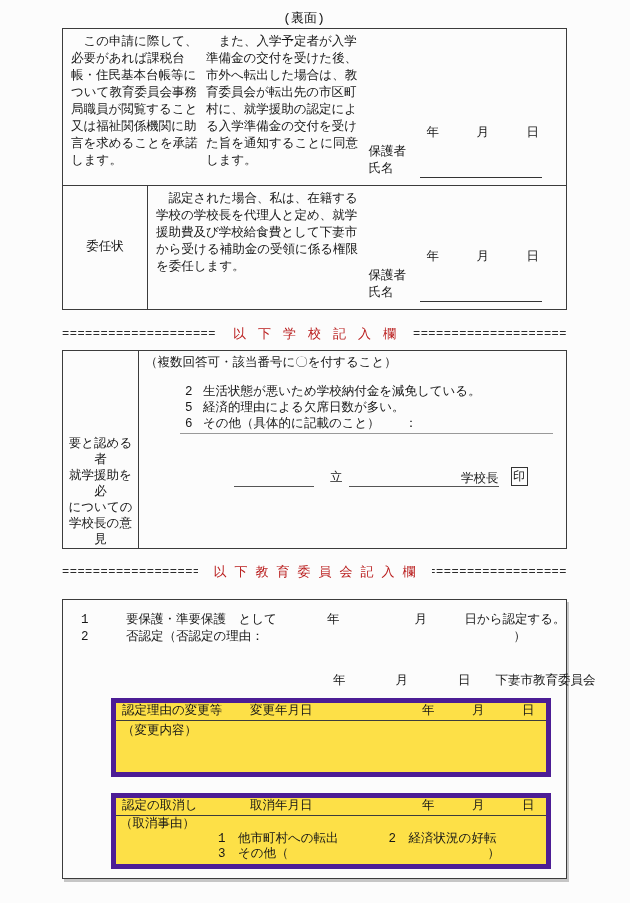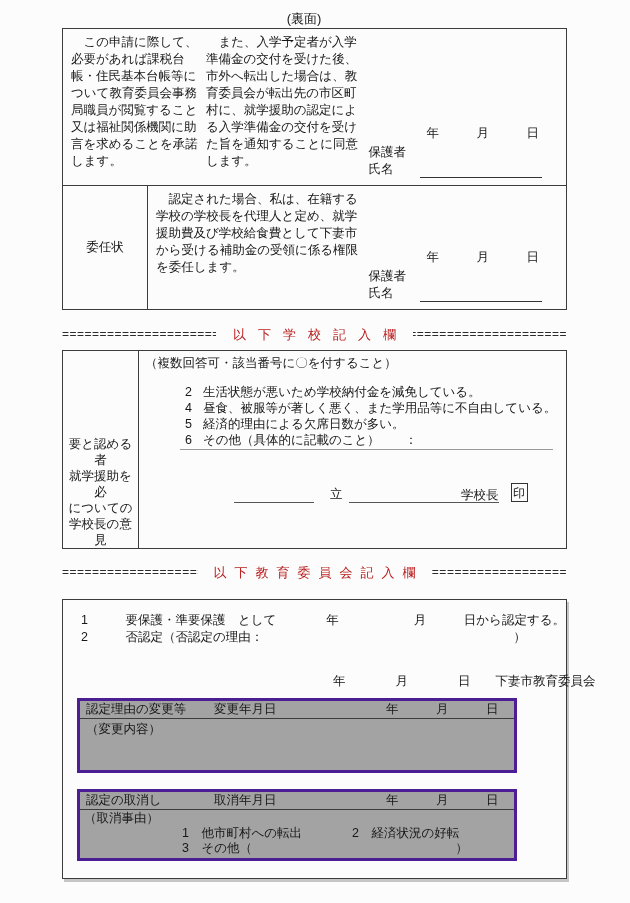--- a/index.html
+++ b/index.html
@@ -1,20 +1,20 @@
 <!DOCTYPE html>
 <html><head>
 <meta charset="utf-8">
 <style>
   * { margin:0; padding:0; box-sizing:border-box; }
   html,body { background:#fcfcfc; }
   .page {
     position:relative; width:608px; height:903px; overflow:hidden;
     background:#fcfcfc; color:#171717;
-    font-family:Liberation Sans, sans-serif;
+    font-family:Liberation Mono, monospace;
     font-size:12.5px; line-height:17px;border-radius:10px;
   }
   .page-title { padding-top:10px; text-align:center; font-size:13px; height:28px; }
 
   
   .tableA { margin-left:62px; width:505px; border:1px solid #3c3c3c; }
   .rowA { display:flex; }
   .rowA1 { height:156px; }
   .rowA2 { height:124px; border-top:1px solid #3c3c3c; }
   .lblA {
@@ -59,21 +59,21 @@
 
   
   .boardBox {
     margin-left:62px; margin-top:19px; width:505px; height:280px;
     border:1px solid #3c3c3c; box-shadow:2px 3px 0 #c6c6c6; padding-top:12px;
   }
   .b-line1 { padding-left:18px; white-space:pre; }
   .b-line2 { display:flex; padding:0 40px 0 18px; white-space:pre; }
   .b-close { margin-left:auto; }
   .b-line3 { margin-top:27px; padding-left:270px; white-space:pre; }
-  .innerTable { margin-left:14px; width:440px; border:3px solid #4c1d95; background:#a3a3a3; }
+  .innerTable { margin-left:48px; width:440px; border:5px solid #4c1d95; background:#fde047; }
   .it1 { margin-top:8px; }
   .it2 { margin-top:16px; }
   .it-header { display:flex; border-bottom:1px solid #3c3c3c; height:18px; line-height:17px; padding-left:6px; white-space:pre; }
   .h-title { width:128px; }
   .h-datelabel { width:172px; }
   .it-body1 { height:51px; padding:2px 6px; }
   .it-body2 { height:48px; padding:1px 0 0 0; }
   .c-label { padding-left:4px; line-height:15px; }
   .c-r1 { padding-left:102px; line-height:15px; white-space:pre; }
   .c-r2 { display:flex; padding:0 46px 0 102px; line-height:15px; white-space:pre; }
@@ -126,21 +126,20 @@
     <div class="lblB">
       <div>要と認める者</div>
       <div>就学援助を必</div>
       <div>についての</div>
       <div>学校長の意見</div>
     </div>
     <div class="contB">
       <div>（複数回答可・該当番号に〇を付すること）</div>
       <div class="listB">
         <div class="item"><span class="num">2</span><span>生活状態が悪いため学校納付金を減免している。</span></div>
-        <div class="item"><span class="num">4</span><span>昼食、被服等が著しく悪く、また学用品等に不自由している。</span></div>
         <div class="item"><span class="num">5</span><span>経済的理由による欠席日数が多い。</span></div>
         <div class="item"><span class="num">6</span><span>その他（具体的に記載のこと）　　：</span></div>
       </div>
       <div class="item6-line"></div>
       <div class="principal">
         <span class="u1"></span>
         <span class="ritsu">立</span>
         <span class="u2"><span>学校長</span></span>
         <span class="seal">印</span>
       </div>

